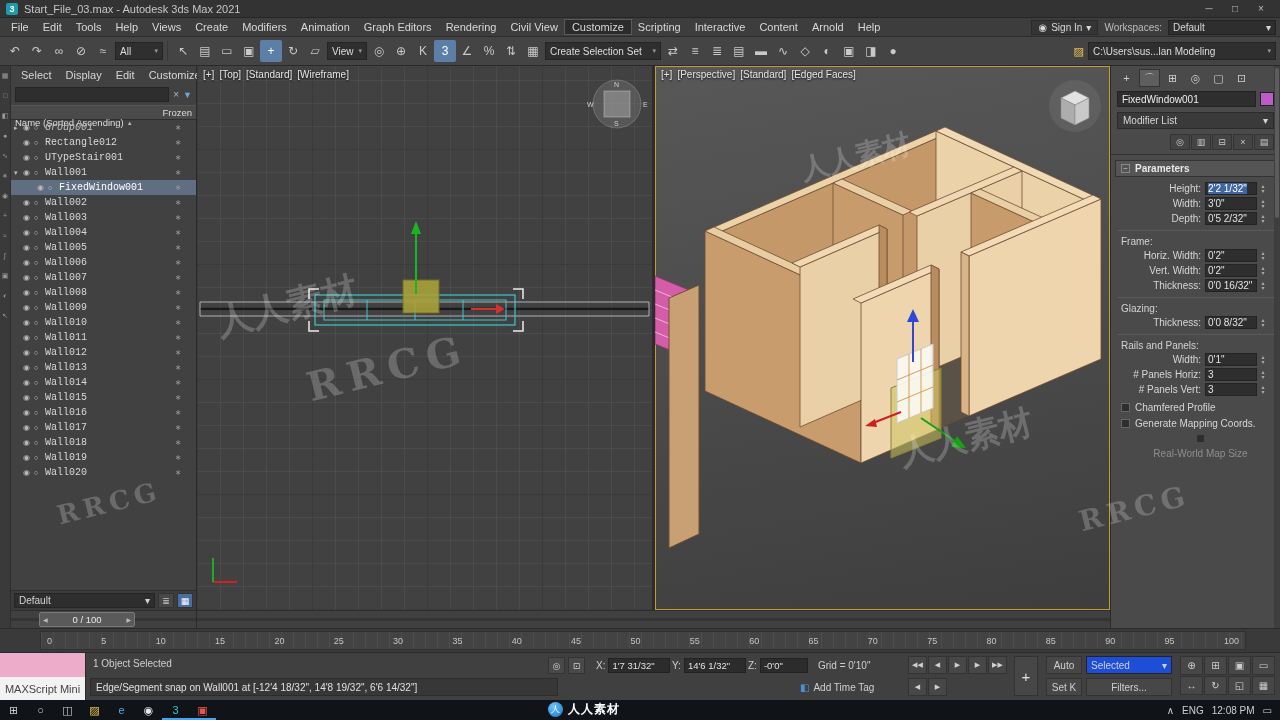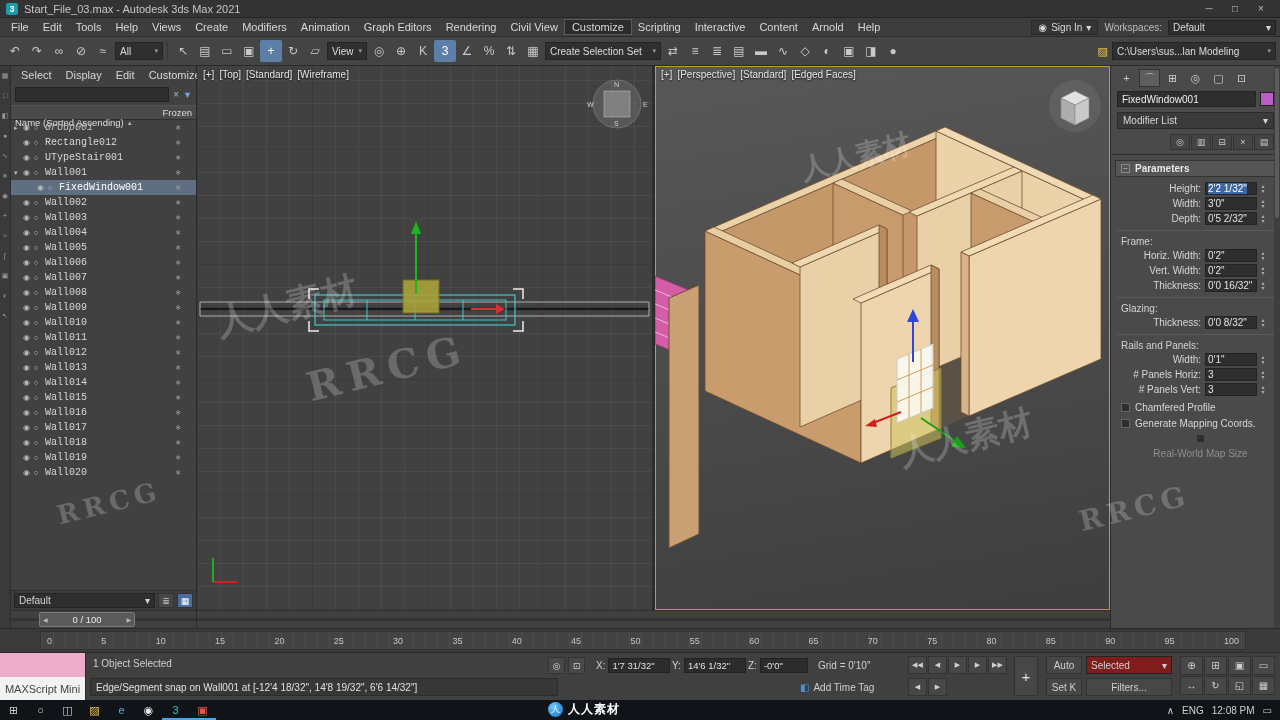--- a/index.html
+++ b/index.html
@@ -171,21 +171,21 @@
   .timetag { position:absolute; left:800px; top:29px; display:flex; gap:4px; align-items:center; }
   .tagicon { color:#4a90d9; font-size:10px; }
   .pbar { position:absolute; left:908px; top:3px; display:flex; gap:1px; }
   .pbtn { width:19px; height:18px; background:#474747; border:1px solid #333; display:flex;
     align-items:center; justify-content:center; font-size:7px; color:#d0d0d0; }
   .fstep { position:absolute; left:908px; top:25px; display:flex; gap:1px; }
   .bigkey { position:absolute; left:1014px; top:3px; width:24px; height:40px; background:#474747;
     border:1px solid #333; display:flex; align-items:center; justify-content:center; font-size:15px; color:#e2e2e2; }
   .autob { position:absolute; left:1046px; top:3px; width:36px; height:18px; background:#474747;
     border:1px solid #333; display:flex; align-items:center; justify-content:center; }
-  .seldrop { position:absolute; left:1086px; top:3px; width:86px; height:18px; background:#7f1d1d;
+  .seldrop { position:absolute; left:1086px; top:3px; width:86px; height:18px; background:#1d4ed8;
     border:1px solid #232323; display:flex; align-items:center; justify-content:space-between; padding:0 4px; }
   .setkb { position:absolute; left:1046px; top:25px; width:36px; height:18px; background:#474747;
     border:1px solid #333; display:flex; align-items:center; justify-content:center; }
   .filtb { position:absolute; left:1086px; top:25px; width:86px; height:18px; background:#474747;
     border:1px solid #333; display:flex; align-items:center; justify-content:center; }
   .navgrid { position:absolute; left:1180px; top:3px; width:96px; display:flex; flex-wrap:wrap; gap:1px; }
   .navb { width:23px; height:19px; background:#474747; border:1px solid #333; display:flex;
     align-items:center; justify-content:center; font-size:10px; color:#cfcfcf; }
 
   
@@ -322,21 +322,21 @@
         <span class="tbtn">▬</span>
         <span class="tbtn">∿</span>
         <span class="tbtn">◇</span>
         <span class="tbtn">◐</span>
         <span class="tbtn">▣</span>
         <span class="tbtn">◨</span>
         <span class="tbtn">●</span>
     </span>
     <span id="proj">
       <span class="folder">▨</span>
-      <span class="tdrop" style="width:164px">
+      <span class="tdrop" style="width:188px">
         <span>C:\Users\sus...lan Modeling</span>
         <span class="car">▾</span>
       </span>
     </span>
   </div>
 
   <div id="main">
 
     <div id="lstrip">
       <span class="stripicon">▦</span>

